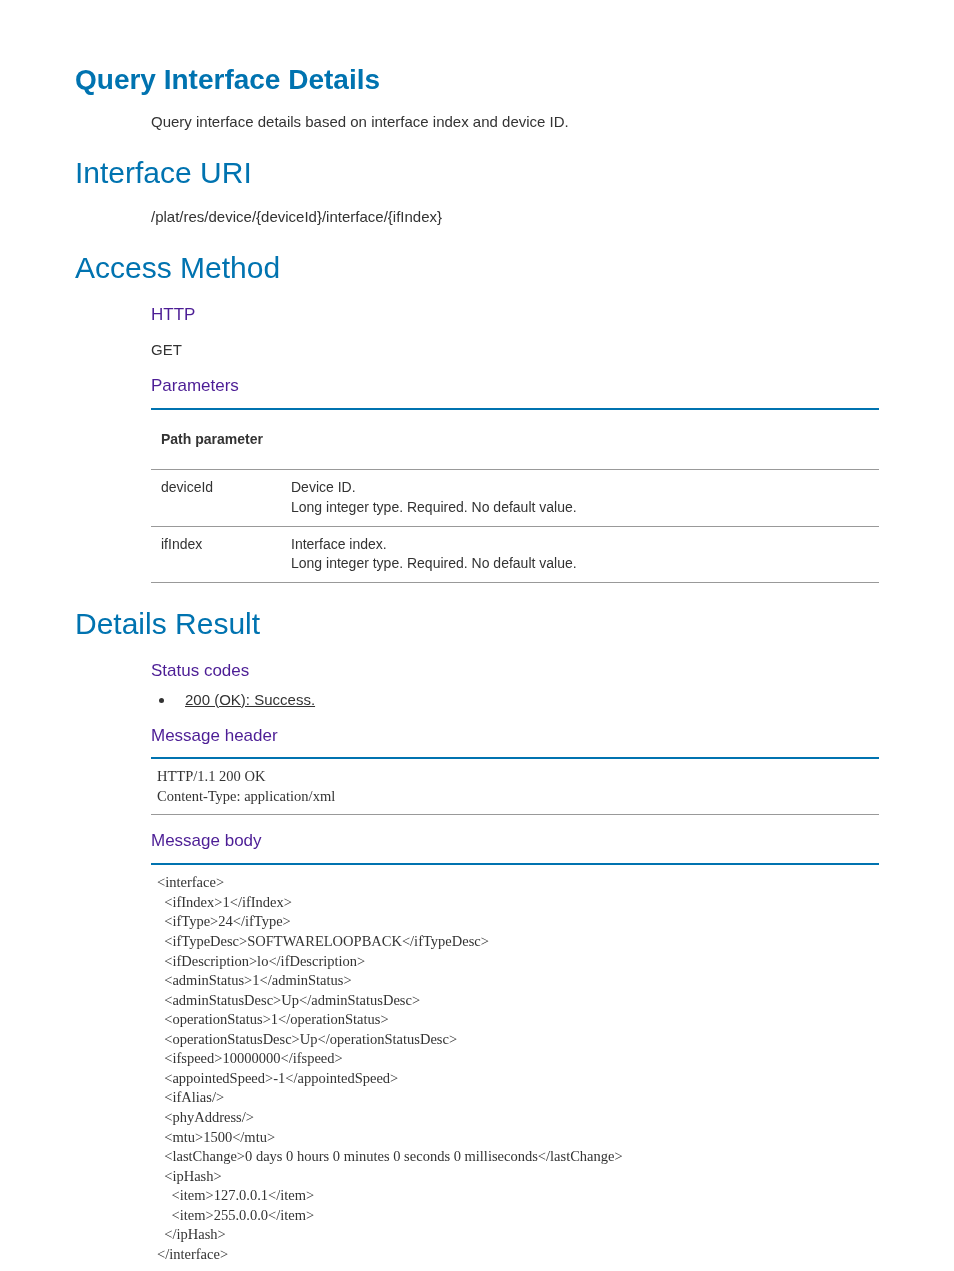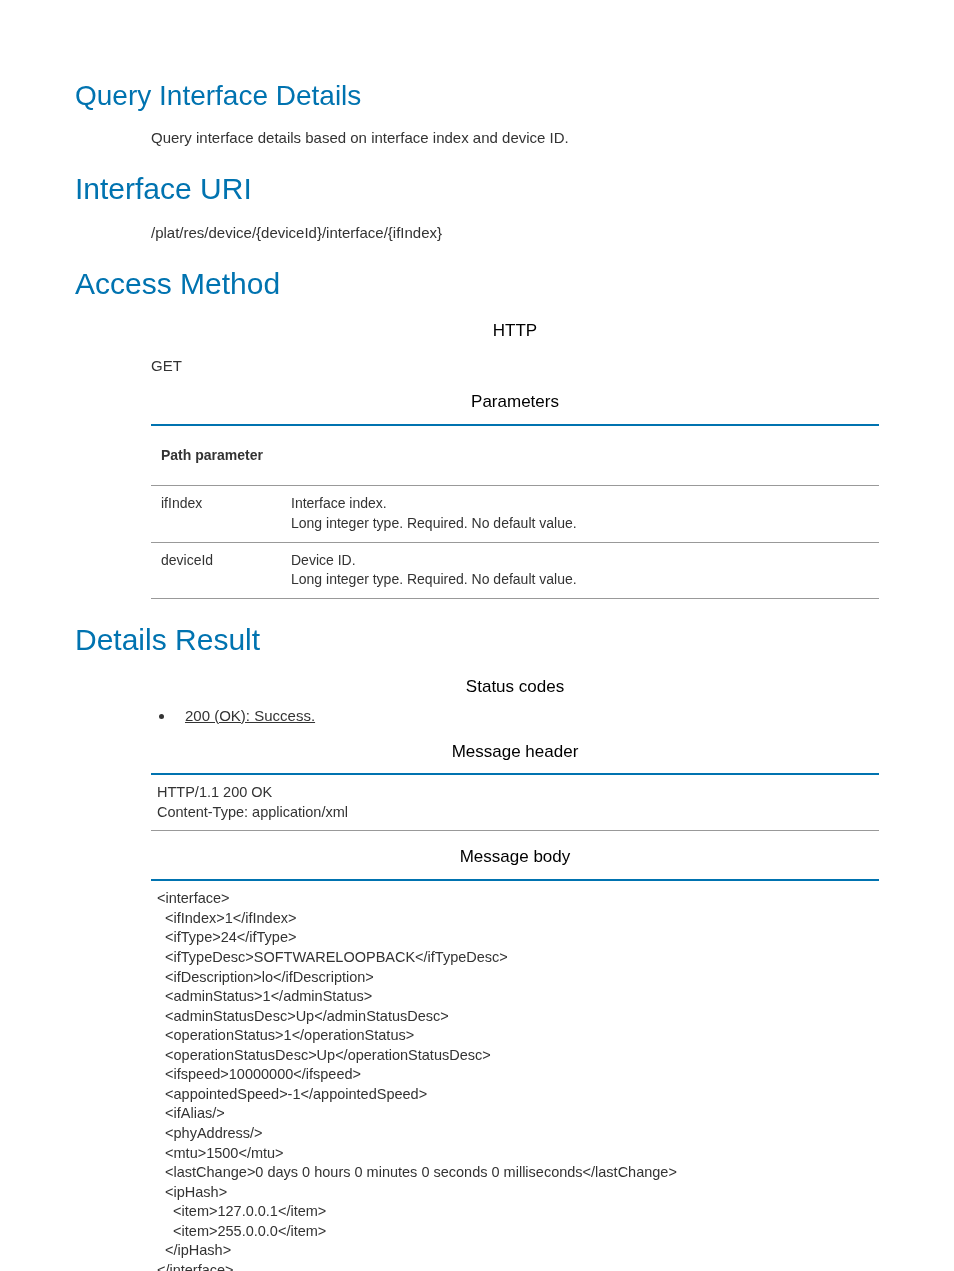--- a/index.html
+++ b/index.html
@@ -8,37 +8,36 @@
     padding: 60px 75px 40px 75px;
     color: #333;
     font-size: 15px;
     line-height: 1.4;
     width: 954px;
     box-sizing: border-box;
     background: #fff;
   }
   h1 {
     color: #0073b0;
-    font-weight: 400;
+    font-weight: 700;
     font-size: 28px;
-    margin: 16px 0 8px 0;
+    margin: 0 0 8px 0;
     font-family: Arial, sans-serif;
   }
   h2 {
     color: #0073b0;
     font-weight: 400;
     font-size: 30px;
     margin: 20px 0 6px 0;
   }
   h3 {
-    color: #000000;
+    color: #4c1d95;
     font-weight: 400;
     font-size: 17px;
     margin: 14px 0 6px 0;
-    text-align: center;
   }
   .indent {
     margin-left: 76px;
   }
   .indent-h3 {
     margin-left: 76px;
   }
   p {
     margin: 12px 0;
   }
@@ -70,21 +69,21 @@
     text-decoration: underline;
   }
   li {
     margin: 2px 0;
     padding-left: 10px;
   }
   .code-block {
     border-top: 2px solid #0073b0;
     border-bottom: 1px solid #999;
     padding: 8px 6px;
-    font-family: Liberation Sans, sans-serif;
+    font-family: Liberation Serif, serif;
     white-space: pre;
     font-size: 14.5px;
     margin: 10px 0;
     line-height: 1.35;
   }
   .table-wrap {
     margin-left: 76px;
   }
 </style>
 </head>
@@ -104,30 +103,30 @@
 
 <div class="table-wrap">
 <table>
   <thead>
     <tr>
       <th colspan="2">Path parameter</th>
     </tr>
   </thead>
   <tbody>
     <tr>
-      <td>ifIndex</td>
+      <td>deviceId</td>
       <td>
-        <span>Interface index.</span><br>
+        <span>Device ID.</span><br>
         <span>Long integer type. Required. No default value.</span>
       </td>
     </tr>
     <tr>
-      <td>deviceId</td>
+      <td>ifIndex</td>
       <td>
-        <span>Device ID.</span><br>
+        <span>Interface index.</span><br>
         <span>Long integer type. Required. No default value.</span>
       </td>
     </tr>
   </tbody>
 </table>
 </div>
 
 <h2>Details Result</h2>
 
 <h3 class="indent-h3">Status codes</h3>

